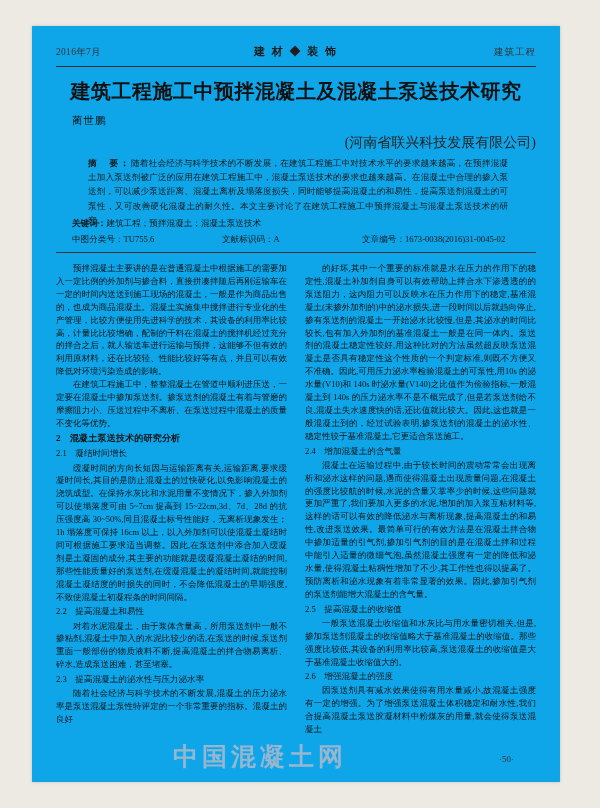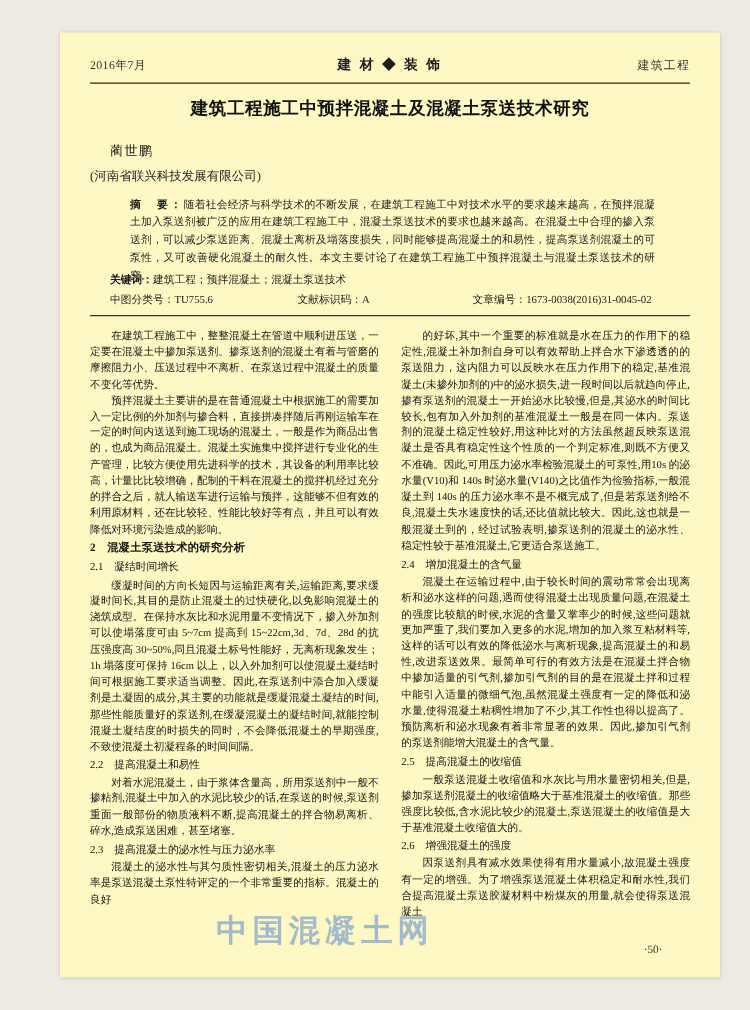--- a/index.html
+++ b/index.html
@@ -15,25 +15,25 @@
   }
   .page {
     position: relative;
     width: 600px;
     height: 808px;
     background: #eceae2;
     box-sizing: border-box;
   }
   .sheet {
     position: absolute;
-    left: 48px;
+    left: 32px;
     top: 26px;
     width: 528px;
     height: 756px;
-    background: #fef9c3;
+    background: #0ea5e9;
     box-shadow: 0 0 3px rgba(0,0,0,0.18);
     box-sizing: border-box;
   }
   
   .hdr {
     position: absolute;
     left: 24px;
     top: 18px;
     width: 480px;
     height: 22px;
@@ -66,41 +66,41 @@
     color: #333;
     letter-spacing: 1px;
   }
   
   .title {
     position: absolute;
     left: 24px;
     top: 52px;
     width: 480px;
     text-align: center;
-    font-size: 14px;
+    font-size: 20px;
     font-weight: bold;
     color: #111;
     letter-spacing: 0.5px;
     font-family: "Liberation Serif", serif;
   }
   .author {
     position: absolute;
     left: 40px;
     top: 88px;
     font-size: 10.5px;
     color: #111;
     letter-spacing: 1px;
   }
   .affil {
     position: absolute;
     left: 24px;
     top: 108px;
     width: 480px;
-    text-align: left;
-    font-size: 10px;
+    text-align: right;
+    font-size: 14px;
     color: #222;
   }
   
   .abs-block {
     position: absolute;
     left: 56px;
     top: 130px;
     width: 420px;
     font-size: 8.6px;
     line-height: 1.65;
@@ -162,21 +162,21 @@
   }
   .col h4 {
     margin: 2px 0 1px 0;
     font-size: 8.6px;
     font-weight: normal;
   }
   
   .watermark {
     position: absolute;
     left: 0;
-    bottom: 47px;
+    bottom: 35px;
     width: 520px;
     text-align: center;
     font-size: 25px;
     font-weight: bold;
     color: #9fb7cf;
     letter-spacing: 4px;
     opacity: 0.95;
   }
   .pagenum {
     position: absolute;
@@ -211,36 +211,36 @@
     </div>
 
     <div class="meta-row">
       <span class="m1"><span>中图分类号：</span><span>TU755.6</span></span>
       <span class="m2"><span>文献标识码：</span><span>A</span></span>
       <span class="m3"><span>文章编号：</span><span>1673-0038(2016)31-0045-02</span></span>
     </div>
     <div class="rule-under-meta"></div>
 
     <div class="col left" id="col-left">
+        <p>预拌混凝土主要讲的是在普通混凝土中根据施工的需要加入一定比例的外加剂与掺合料，直接拼凑拌随后再刚运输车在一定的时间内送送到施工现场的混凝土，一般是作为商品出售的，也成为商品混凝土。混凝土实施集中搅拌进行专业化的生产管理，比较方便使用先进科学的技术，其设备的利用率比较高，计量比比较增确，配制的干料在混凝土的搅拌机经过充分的拌合之后，就人输送车进行运输与预拌，这能够不但有效的利用原材料，还在比较轻、性能比较好等有点，并且可以有效降低对环境污染造成的影响。</p>
         <p>在建筑工程施工中，整整混凝土在管道中顺利进压送，一定要在混凝土中掺加泵送剂。掺泵送剂的混凝土有着与管磨的摩擦阻力小、压送过程中不离析、在泵送过程中混凝土的质量不变化等优势。</p>
-        <p>预拌混凝土主要讲的是在普通混凝土中根据施工的需要加入一定比例的外加剂与掺合料，直接拼凑拌随后再刚运输车在一定的时间内送送到施工现场的混凝土，一般是作为商品出售的，也成为商品混凝土。混凝土实施集中搅拌进行专业化的生产管理，比较方便使用先进科学的技术，其设备的利用率比较高，计量比比较增确，配制的干料在混凝土的搅拌机经过充分的拌合之后，就人输送车进行运输与预拌，这能够不但有效的利用原材料，还在比较轻、性能比较好等有点，并且可以有效降低对环境污染造成的影响。</p>
         <h3>2　混凝土泵送技术的研究分析</h3>
         <h4>2.1　凝结时间增长</h4>
         <p>缓凝时间的方向长短因与运输距离有关,运输距离,要求缓凝时间长,其目的是防止混凝土的过快硬化,以免影响混凝土的浇筑成型。在保持水灰比和水泥用量不变情况下，掺入外加剂可以使塌落度可由 5~7cm 提高到 15~22cm,3d、7d、28d 的抗压强度高 30~50%,同且混凝土标号性能好，无离析现象发生；1h 塌落度可保持 16cm 以上，以入外加剂可以使混凝土凝结时间可根据施工要求适当调整。因此,在泵送剂中添合加入缓凝剂是土凝固的成分,其主要的功能就是缓凝混凝土凝结的时间,那些性能质量好的泵送剂,在缓凝混凝土的凝结时间,就能控制混凝土凝结度的时损失的同时，不会降低混凝土的早期强度,不致使混凝土初凝程条的时间间隔。</p>
         <h4>2.2　提高混凝土和易性</h4>
         <p>对着水泥混凝土，由于浆体含量高，所用泵送剂中一般不掺粘剂,混凝土中加入的水泥比较少的话,在泵送的时候,泵送剂重面一般部份的物质液料不断,提高混凝土的拌合物易离析、碎水,造成泵送困难，甚至堵塞。</p>
         <h4>2.3　提高混凝土的泌水性与压力泌水率</h4>
-        <p>混凝土的泌水性与其匀质性密切相关,混凝土的压力泌水率是泵送混凝土泵性特评定的一个非常重要的指标。混凝土的良好</p>
+        <p>随着社会经济与科学技术的不断发展,混凝土的压力泌水率是泵送混凝土泵性特评定的一个非常重要的指标。混凝土的良好</p>
       </div>
     <div class="col right" id="col-right">
         <p>的好坏,其中一个重要的标准就是水在压力的作用下的稳定性,混凝土补加剂自身可以有效帮助上拌合水下渗透透的的泵送阻力，这内阻力可以反映水在压力作用下的稳定,基准混凝土(未掺外加剂的)中的泌水损失,进一段时间以后就趋向停止,掺有泵送剂的混凝土一开始泌水比较慢,但是,其泌水的时间比较长,包有加入外加剂的基准混凝土一般是在同一体内。泵送剂的混凝土稳定性较好,用这种比对的方法虽然超反映泵送混凝土是否具有稳定性这个性质的一个判定标准,则既不方便又不准确。因此,可用压力泌水率检验混凝土的可泵性,用10s 的泌水量(V10)和 140s 时泌水量(V140)之比值作为俭验指标,一般混凝土到 140s 的压力泌水率不是不概完成了,但是若泵送剂给不良,混凝土失水速度快的话,还比值就比较大。因此,这也就是一般混凝土到的，经过试验表明,掺泵送剂的混凝土的泌水性、稳定性较于基准混凝土,它更适合泵送施工。</p>
         <h4>2.4　增加混凝土的含气量</h4>
         <p>混凝土在运输过程中,由于较长时间的震动常常会出现离析和泌水这样的问题,遇而使得混凝土出现质量问题,在混凝土的强度比较航的时候,水泥的含量又掌率少的时候,这些问题就更加严重了,我们要加入更多的水泥,增加的加入浆互粘材料等,这样的话可以有效的降低泌水与离析现象,提高混凝土的和易性,改进泵送效果。最简单可行的有效方法是在混凝土拌合物中掺加适量的引气剂,掺加引气剂的目的是在混凝土拌和过程中能引入适量的微细气泡,虽然混凝土强度有一定的降低和泌水量,使得混凝土粘稠性增加了不少,其工作性也得以提高了。预防离析和泌水现象有着非常显著的效果。因此,掺加引气剂的泵送剂能增大混凝土的含气量。</p>
         <h4>2.5　提高混凝土的收缩值</h4>
-        <p>一般泵送混凝土收缩值和水灰比与用水量密切相关,但是,掺加泵送剂混凝土的收缩值略大于基准混凝土的收缩值。那些强度比较低,含水泥比较少的混凝土,泵送混凝土的收缩值是大于基准混凝土收缩值大的。</p>
+        <p>一般泵送混凝土收缩值和水灰比与用水量密切相关,但是,掺加泵送剂混凝土的收缩值略大于基准混凝土的收缩值。那些强度比较低,其设备的利用率比较高,泵送混凝土的收缩值是大于基准混凝土收缩值大的。</p>
         <h4>2.6　增强混凝土的强度</h4>
         <p>因泵送剂具有减水效果使得有用水量减小,故混凝土强度有一定的增强。为了增强泵送混凝土体积稳定和耐水性,我们合提高混凝土泵送胶凝材料中粉煤灰的用量,就会使得泵送混凝土</p>
       </div>
 
     <div class="pagenum">·50·</div>
   </div>
 
   <div class="watermark">中国混凝土网</div>
 </div>
 

